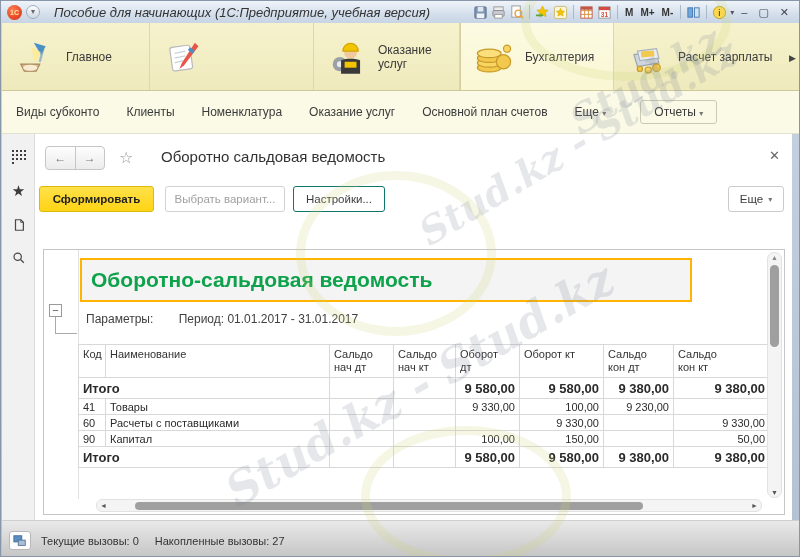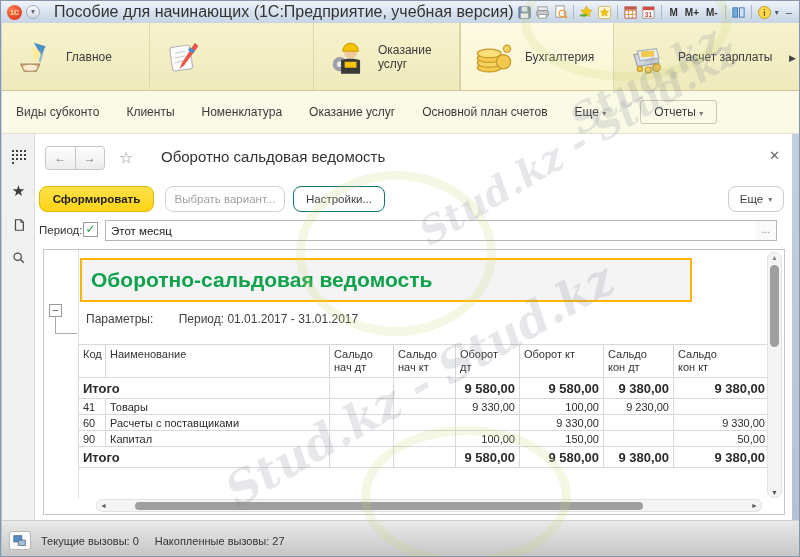--- a/index.html
+++ b/index.html
@@ -12,21 +12,21 @@
   .titlebar { position:absolute; left:0; top:0; width:100%; height:22px;
               background:linear-gradient(#f0f4fa,#d4dfec 60%,#c7d4e4);
               display:flex; align-items:center; padding:0 6px; gap:4px; }
   .logo1c { width:15px; height:15px; border-radius:50%;
             background:radial-gradient(circle at 35% 30%,#ff7a4d,#d92b12);
             color:#ffe9a8; font-size:7px; font-weight:bold; display:flex;
             align-items:center; justify-content:center; flex:0 0 auto; }
   .menu-ball { width:14px; height:14px; border-radius:50%;
                background:linear-gradient(#fdfdfd,#cfd8e2); border:1px solid #9fadbd;
                color:#667; font-size:8px; line-height:12px; text-align:center; flex:0 0 auto;}
-  .win-title { font-size:16px; color:#333; margin-left:10px; white-space:nowrap; }
+  .win-title { font-size:13px; color:#333; margin-left:10px; white-space:nowrap;font-style:italic; }
   .tb-icons { margin-left:auto; display:flex; align-items:center; gap:3px; }
   .tb-icons svg { display:block; }
   .tb-sep { width:1px; height:14px; background:#aab8c8; margin:0 2px; }
   .m-btn { font-size:10px; font-weight:bold; color:#333; padding:0 2px; }
   .win-ctl { font-size:11px; color:#445; padding:0 4px; }
   .tb-caret { font-size:8px; color:#556; }
 
   
   .tabsbar { position:absolute; left:1px; top:22px; width:798px; height:68px;
              background:linear-gradient(#f6f2cd,#efeabc); border-bottom:1px solid #cdc79a;
@@ -62,21 +62,21 @@
   .navpill { position:absolute; left:10px; top:12px; width:60px; height:24px;
              border:1px solid #c6c6c6; border-radius:4px; background:linear-gradient(#fdfdfd,#ececec);
              display:flex; }
   .navpill span { flex:1; text-align:center; line-height:22px; font-size:12px; color:#777; }
   .navpill span:first-child { border-right:1px solid #c6c6c6; }
   .fav-star { position:absolute; left:84px; top:14px; font-size:16px; color:#9a9a9a; }
   .panel-title { position:absolute; left:126px; top:14px; font-size:15px; color:#333; }
   .panel-close { position:absolute; right:12px; top:14px; font-size:13px; color:#666; }
 
   .rtoolbar { position:absolute; left:0; top:50px; width:100%; height:32px; }
-  .btn { position:absolute; top:2px; height:26px; border-radius:8px; font-size:11.5px;
+  .btn { position:absolute; top:2px; height:26px; border-radius:3px; font-size:11.5px;
          display:flex; align-items:center; justify-content:center; }
   .btn-generate { left:4px; width:115px; background:linear-gradient(#ffe14a,#ffd415);
                   border:1px solid #dcba09; color:#1e1e1e; font-weight:bold; }
   .btn-variant { left:130px; width:120px; background:#fff; border:1px solid #d2d2d2; color:#a0a0a0; }
   .btn-settings { left:258px; width:92px; background:#fff; border:1px solid #0f766e; color:#3d3d3d; }
   .btn-more { right:8px; width:56px; background:#fff; border:1px solid #cccccc; color:#3d3d3d; gap:5px; }
 
   .period-row { position:absolute; left:0; top:86px; width:100%; height:24px; font-size:11.5px; color:#333; }
   .period-label { position:absolute; left:4px; top:4px; }
   .period-check { position:absolute; left:48px; top:2px; width:15px; height:15px;
@@ -329,26 +329,20 @@
     <div class="rtoolbar">
       <div class="btn btn-generate">Сформировать</div>
       <div class="btn btn-variant">Выбрать вариант...</div>
       <div class="btn btn-settings">Настройки...</div>
       <div class="btn btn-more">
           <span>Еще</span>
           <span class="caret">▾</span>
         </div>
     </div>
 
-    <div class="period-row">
-      <span class="period-label">Период:</span>
-      <span class="period-check">✓</span>
-      <input class="period-input" value="Этот месяц" style="">
-      <span class="period-ellipsis">...</span>
-    </div>
 
     <div class="report-box">
       <span class="group-box">−</span>
       <span class="gline-v"></span>
       <span class="gline-h"></span>
       <span class="content-edge"></span>
 
       <div class="rep-title-box">
         <span class="rep-title">Оборотно-сальдовая ведомость</span>
       </div>

